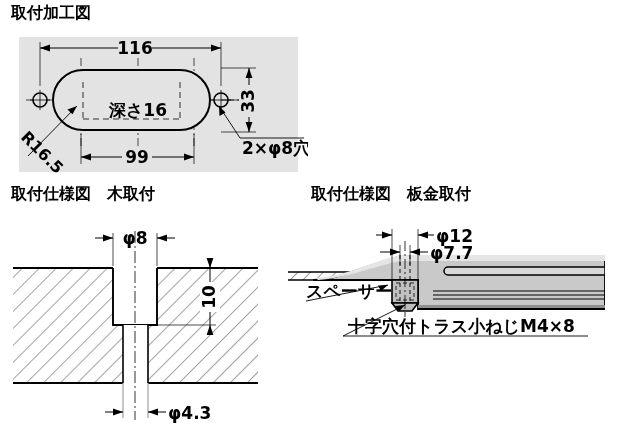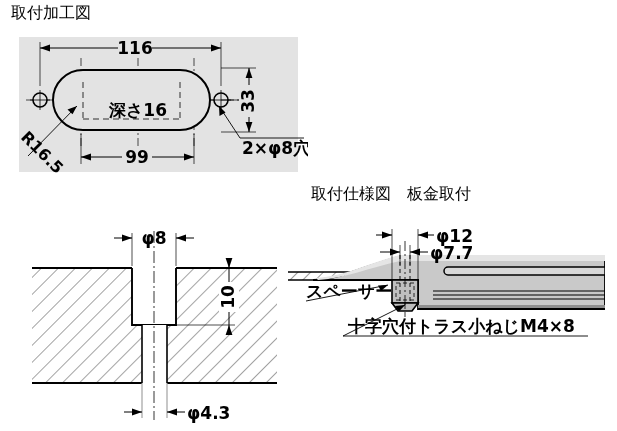--- a/index.html
+++ b/index.html
@@ -15,33 +15,33 @@
     overflow: hidden;
   }
   .root {
     position: absolute;
     left: 0; top: 0;
     width: 617px;
     height: 431px;
   }
   .heading {
     position: absolute;
-    font-weight: normal;
+    font-weight: bold;
     color: #000;
     white-space: nowrap;
     letter-spacing: 0px;
   }
   #heading-top   { left: 11px; top: 3px;   font-size: 16px; }
   #heading-wood  { left: 11px; top: 184px; font-size: 16px; }
   #heading-metal { left: 311px; top: 184px; font-size: 16px; }
 
   svg { display: block; }
   .svgwrap { position: absolute; }
   #svg-top   { left: 8px; top: 26px; }
-  #svg-wood  { left: 0; top: 205px; margin-left: 19px; }
+  #svg-wood  { left: 0; top: 205px; }
   #svg-metal { left: 288px; top: 205px; }
 
   text {
     font-family: "DejaVu Sans", "Liberation Sans", sans-serif;
     fill: #000;
   }
 </style>
 </head>
 <body>
 
@@ -126,20 +126,21 @@
 
       <g>
         <line x1="211" y1="80" x2="232" y2="112" stroke="#000" stroke-width="0.9"></line>
         <path d="M 211 80 L 211.5 90 L 217.5 86.5 Z" fill="#000"></path>
         <line x1="232" y1="112" x2="296" y2="112" stroke="#000" stroke-width="0.9"></line>
         <text x="234" y="128" font-size="17" font-weight="bold">2×φ8穴</text>
       </g>
     </svg>
   </div>
 
+  <div class="heading" id="heading-wood">取付仕様図　木取付</div>
 
   <div class="svgwrap" id="svg-wood">
     <svg width="300" height="226" viewBox="0 0 300 226">
       <defs>
         <pattern id="hatch-wood" width="12" height="12" patternUnits="userSpaceOnUse" patternTransform="rotate(45)">
           <line x1="0" y1="0" x2="0" y2="12" stroke="#555" stroke-width="1.1"></line>
         </pattern>
 
         <mask id="wood-mask">
           <rect x="0" y="0" width="300" height="226" fill="#000"></rect>

